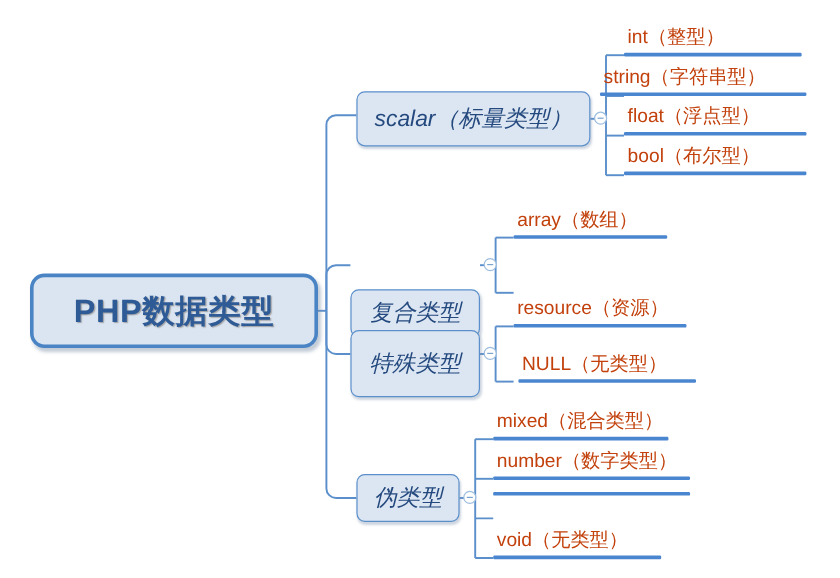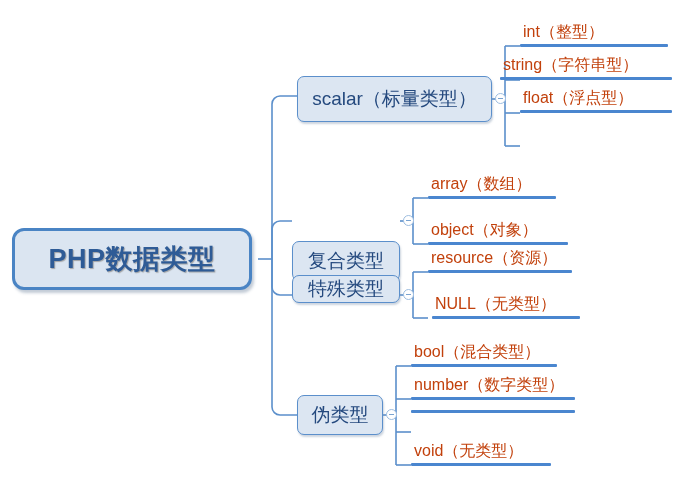--- a/index.html
+++ b/index.html
@@ -40,20 +40,21 @@
     background:#dce6f2;
     border:1.6px solid #5b8fcb;
     border-radius:7px;
     box-shadow:1px 2px 2px rgba(130,150,175,.40);
     display:flex;align-items:center;justify-content:center;
   }
   .branch-node .branch-text{
     font-size:19px;
     color:#24497e;
     white-space:nowrap;
+    font-style:italic;
   }
   .branch-node.b1 .branch-text{font-size:19px;}
 
   
   .leaf{
     position:absolute;
     box-sizing:border-box;
   }
   .leaf .leaf-text{
     display:block;
@@ -125,77 +126,77 @@
 
       <path d="M383,415 H396"></path>
       <path d="M396,366 V465"></path>
       <path d="M396,366 H411"></path>
       <path d="M396,399 H411"></path>
       <path d="M396,432 H411"></path>
       <path d="M396,465 H411"></path>
     </g>
   </svg>
 
-  <div class="root-node" style="left:12px;top:228px;width:240px;height:62px;">
+  <div class="root-node" style="left:25px;top:228px;width:240px;height:62px;">
     <span class="root-text">PHP数据类型</span>
   </div>
 
   <div class="branch-node b1" style="left:297px;top:76px;width:195px;height:46px;">
     <span class="branch-text">scalar（标量类型）</span>
   </div>
   <div class="toggle" style="left:495px;top:93px;"></div>
 
   <div class="leaf" style="left:520px;top:22px;width:148px;">
     <span class="leaf-text">int（整型）</span>
     <span class="leaf-rule"></span>
   </div>
   <div class="leaf" style="left:500px;top:55px;width:172px;">
     <span class="leaf-text">string（字符串型）</span>
     <span class="leaf-rule"></span>
   </div>
   <div class="leaf" style="left:520px;top:88px;width:152px;">
     <span class="leaf-text">float（浮点型）</span>
     <span class="leaf-rule"></span>
   </div>
+  <div class="leaf" style="left:520px;top:121px;width:152px;">
+    <span class="leaf-text">bool（布尔型）</span>
+    <span class="leaf-rule"></span>
+  </div>
 
   <div class="branch-node" style="left:292px;top:201px;width:108px;height:40px;margin-top:40px;">
     <span class="branch-text">复合类型</span>
   </div>
   <div class="toggle" style="left:403px;top:215px;"></div>
 
   <div class="leaf" style="left:428px;top:174px;width:128px;">
     <span class="leaf-text">array（数组）</span>
     <span class="leaf-rule"></span>
   </div>
-  <div class="leaf" style="left:428px;top:220px;width:140px;">
-    <span class="leaf-text">object（对象）</span>
-    <span class="leaf-rule"></span>
-  </div>
-
-  <div class="branch-node" style="left:292px;top:275px;width:108px;height:28px;justify-content:center;">
+
+  <div class="branch-node" style="left:292px;top:275px;width:108px;height:56px;justify-content:center;">
     <span class="branch-text">特殊类型</span>
   </div>
   <div class="toggle" style="left:403px;top:289px;"></div>
 
   <div class="leaf" style="left:428px;top:248px;width:144px;">
     <span class="leaf-text">resource（资源）</span>
     <span class="leaf-rule"></span>
   </div>
   <div class="leaf" style="left:432px;top:294px;width:148px;">
     <span class="leaf-text">NULL（无类型）</span>
     <span class="leaf-rule"></span>
   </div>
 
   <div class="branch-node" style="left:297px;top:395px;width:86px;height:40px;align-items:center;">
     <span class="branch-text">伪类型</span>
   </div>
   <div class="toggle" style="left:386px;top:409px;"></div>
 
   <div class="leaf" style="left:411px;top:342px;width:146px;">
-    <span class="leaf-text">bool（混合类型）</span>
+    <span class="leaf-text">mixed（混合类型）</span>
     <span class="leaf-rule"></span>
   </div>
   <div class="leaf" style="left:411px;top:375px;width:164px;">
     <span class="leaf-text">number（数字类型）</span>
     <span class="leaf-rule"></span>
   </div>
   <div class="leaf" style="left:411px;top:408px;width:164px;">
     <span class="leaf-rule"></span>
   </div>
   <div class="leaf" style="left:411px;top:441px;width:140px;">

